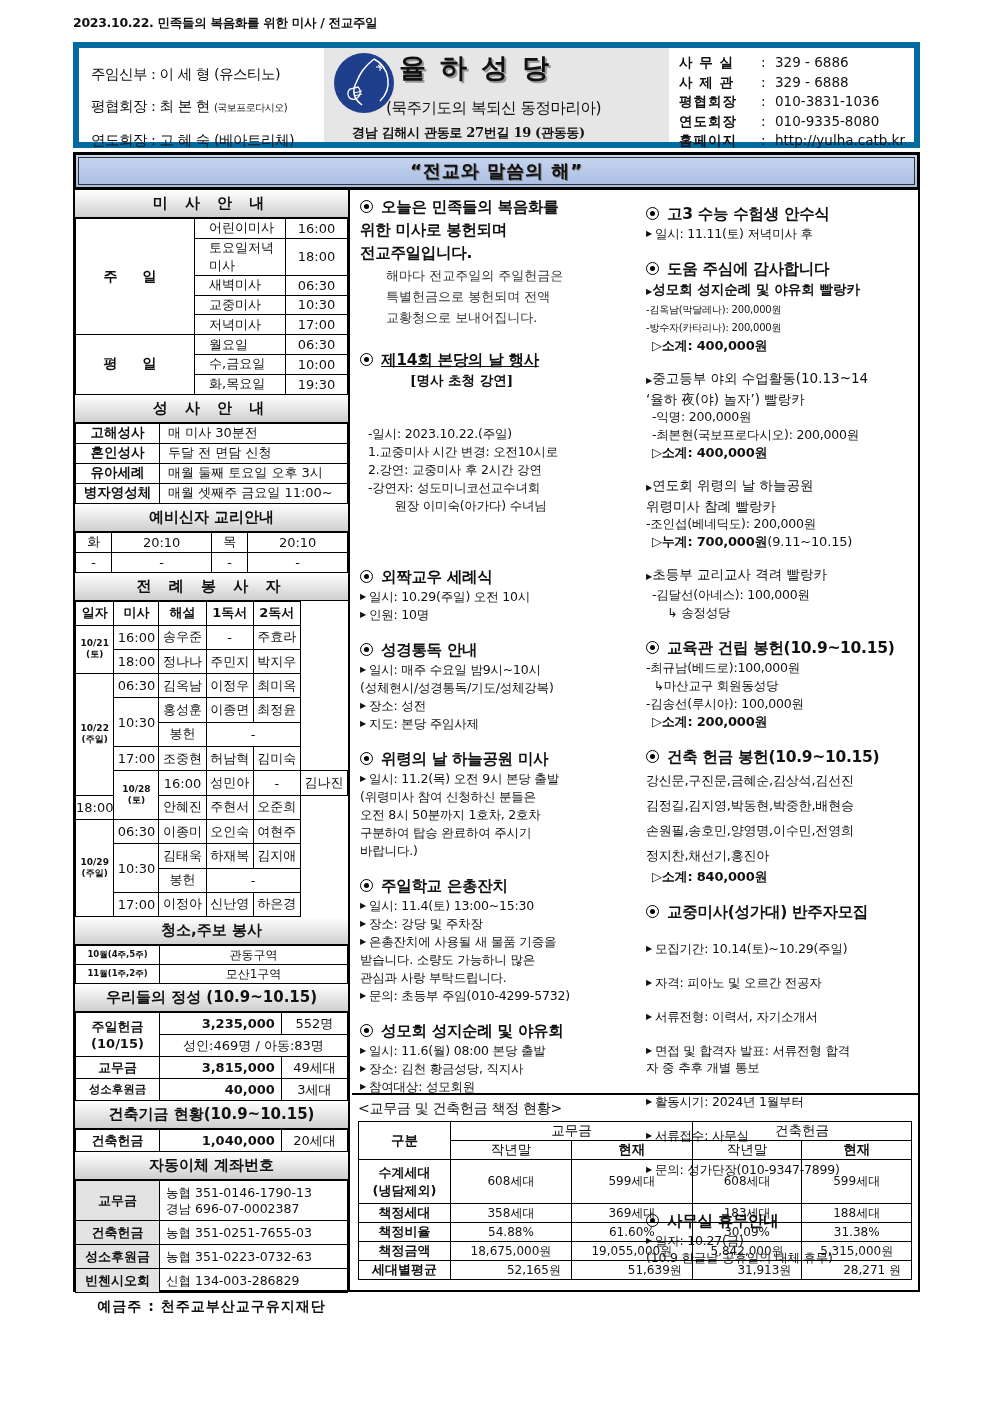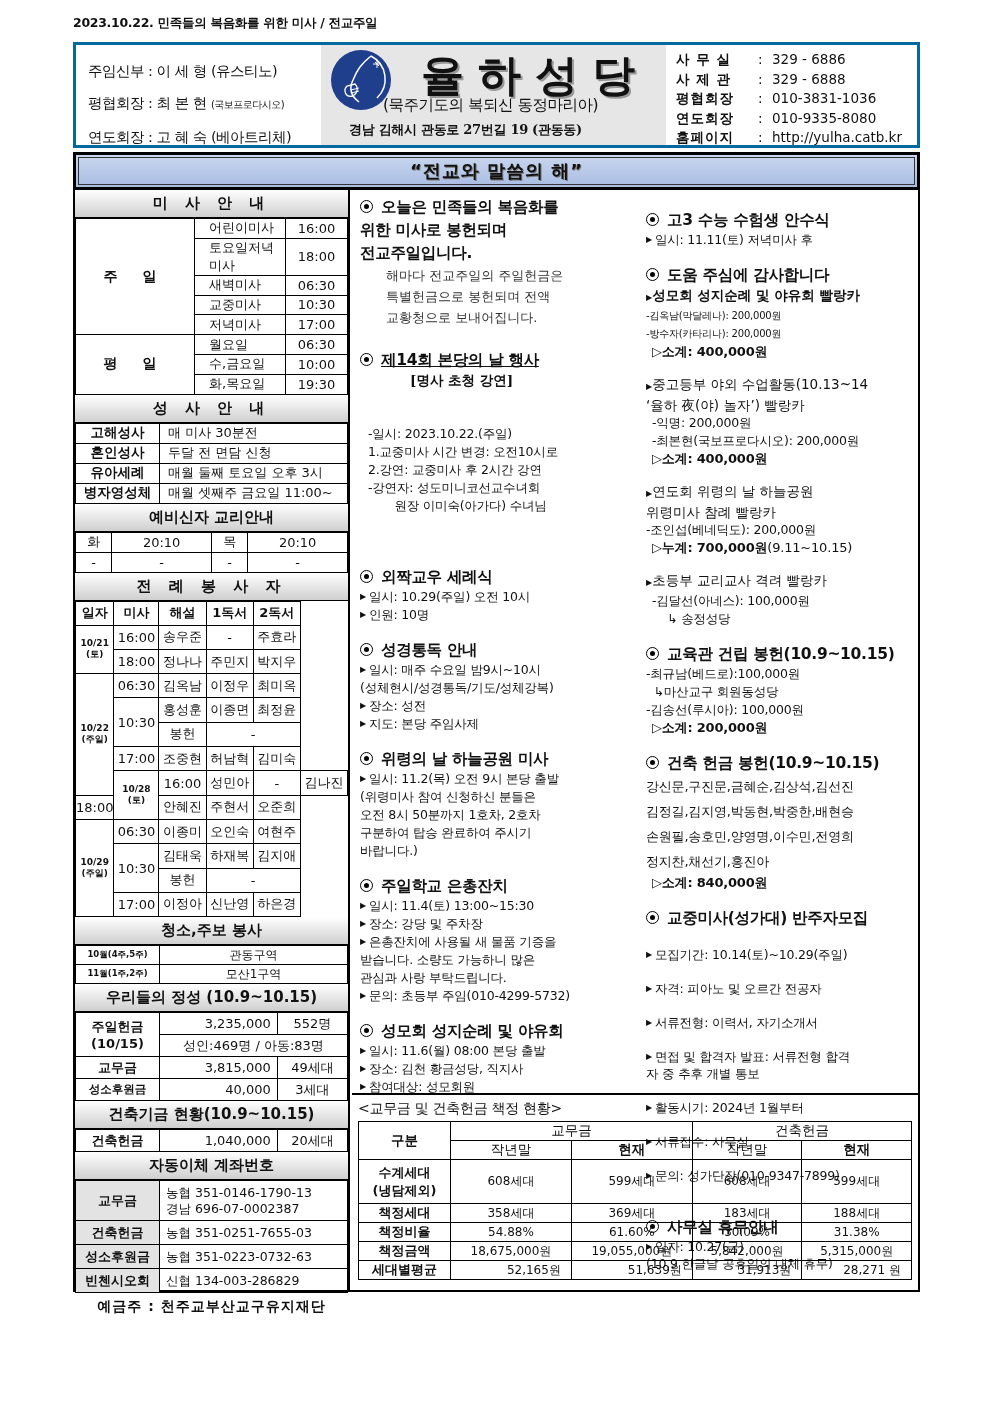--- a/index.html
+++ b/index.html
@@ -1,27 +1,27 @@
 <!DOCTYPE html>
 <html><head>
 <meta charset="utf-8">
 <style>
   * { box-sizing: border-box; margin: 0; padding: 0; }
   html, body { width: 992px; height: 1403px; background: #ffffff; }
   body { position: relative; font-family: "DejaVu Sans", sans-serif; color: #111; overflow: hidden; }
 
   .topline { position: absolute; left: 73px; top: 15px; font-size: 12.5px; font-weight: bold; letter-spacing: -0.3px; }
 
-  .header { position: absolute; left: 73px; top: 42px; width: 847px; height: 106px; border: 3px solid #0369a1; display: flex; }
+  .header { position: absolute; left: 73px; top: 42px; width: 847px; height: 106px; border: 6px solid #0369a1; display: flex; }
   .hdr-left { width: 245px; padding: 10px 0 0 12px; font-size: 14.5px; line-height: 32px; letter-spacing: -0.5px; }
   .hdr-left .small { font-size: 10px; }
   .hdr-mid { width: 345px; background: #e6e6e6; position: relative; }
   .logo { position: absolute; left: 10px; top: 5px; width: 60px; height: 60px; border-radius: 50%; background: #1f3f8c; }
   .logo svg { position: absolute; left: 0; top: 0; }
-  .church-name { position: absolute; left: 100px; top: 2px; font-size: 43px; font-weight: bold; letter-spacing: 14px; text-shadow: 2px 2px 0 #999; }
+  .church-name { position: absolute; left: 75px; top: 2px; font-size: 27px; font-weight: bold; letter-spacing: 14px; text-shadow: 2px 2px 0 #999; }
   .church-sub { position: absolute; left: 62px; top: 50px; font-size: 15.5px; font-weight: normal; letter-spacing: -0.5px; }
   .church-addr { position: absolute; left: 28px; top: 76px; font-size: 13px; font-weight: bold; letter-spacing: -0.3px; font-family: "DejaVu Serif", serif; }
   .hdr-right { flex: 1; padding: 5px 0 0 10px; font-size: 13.5px; line-height: 19.5px; }
   .hdr-right .row { display: flex; }
   .hdr-right .k { width: 82px; font-weight: bold; letter-spacing: 1px; }
   .hdr-right .c { width: 14px; }
 
   .banner { position: absolute; left: 73px; top: 152px; width: 847px; height: 38px; border: 3px solid #000; background: linear-gradient(#c9d6ee, #a9bde3); display:flex; align-items:center; justify-content:center; }
   .banner-inner { position:absolute; inset: 2px; border: 1px solid #333; }
   .banner span { position: relative; font-size: 18px; font-weight: bold; letter-spacing: 1px; text-shadow: 1px 1px 0 #777; }
@@ -39,28 +39,28 @@
   .sacr td.k { font-weight: bold; width: 84px; font-size: 13.5px; font-family: Liberation Serif, serif; }
   .sacr td.v { text-align: left; padding-left: 8px; }
   .cat td { height: 20px; font-size: 13px; }
   .svc td { height: 24.3px; font-size: 13px; }
   .svc th { height: 24px; font-size: 13px; font-weight: bold; }
   .svc td.dt { font-size: 9px; font-weight: bold; line-height: 11px; }
   .clean td { height: 19px; font-size: 12px; }
   .clean td.k { font-size: 8.5px; font-weight: bold; width: 84px; }
   .off td { height: 22px; font-size: 13px; }
   .off td.k { font-weight: bold; width: 84px; font-size: 13px; }
-  .off td.r { text-align: right; padding-right: 6px; }
+  .off td.r { text-align: right; padding-right: 6px; font-weight: bold; }
   .acct td { font-size: 12.5px; }
   .acct td.k { font-weight: bold; width: 84px; background: #e3e3e3; font-size: 13px; }
   .acct td.v { text-align: left; padding-left: 6px; line-height: 16px; }
   .owner { height: 26px; font-size: 14px; font-weight: bold; text-align: center; line-height: 26px; letter-spacing: 1px; }
 
   .midcol { position: absolute; left: 277px; top: 0; width: 288px; padding: 6px 0 0 8px; }
-  .rightcol { position: absolute; left: 565px; top: 14px; width: 280px; padding: 6px 0 0 6px; }
+  .rightcol { position: absolute; left: 565px; top: 8px; width: 280px; padding: 6px 0 0 6px; }
   .item { margin-bottom: 16px; }
   .h { font-size: 15.5px; font-weight: bold; line-height: 21px; letter-spacing: -0.3px; }
   .h .bullet { display: inline-block; width: 13px; height: 13px; border: 1.5px solid #000; border-radius: 50%; position: relative; margin-right: 8px; vertical-align: -1px; }
   .h .bullet::after { content:""; position:absolute; left:2.5px; top:2.5px; width:5px; height:5px; border-radius:50%; background:#000; }
   .h.u span.t { text-decoration: underline; text-align: right; }
   .p { font-size: 12.5px; line-height: 18px; letter-spacing: -0.2px; }
   .p .tri { font-size: 8px; vertical-align: 2px; margin-right: 3px; }
   .bold { font-weight: bold; }
   .sub { font-size: 13.5px; font-weight: bold; line-height: 18px; }
   .greyp { color: #333; font-size: 13px; line-height: 21px; padding-left: 26px; }

